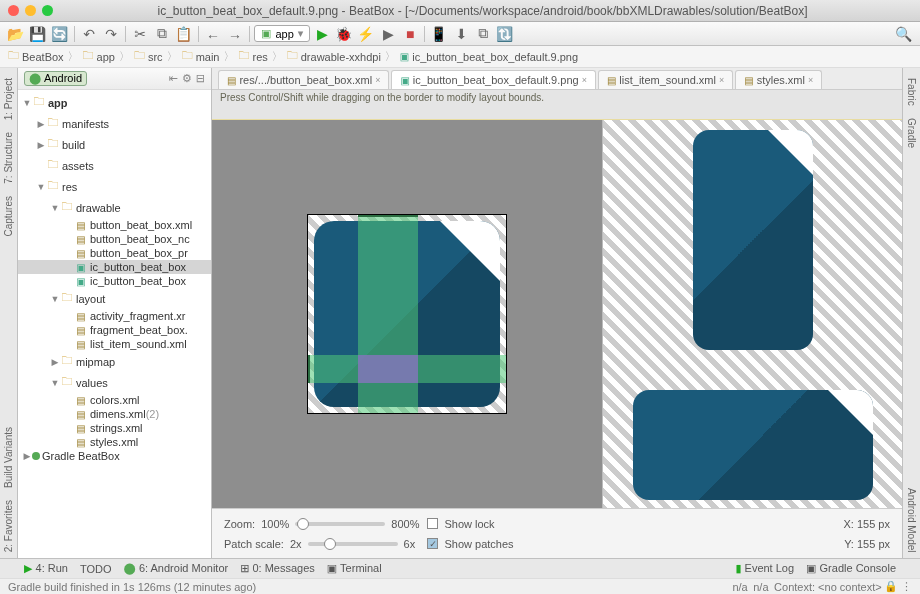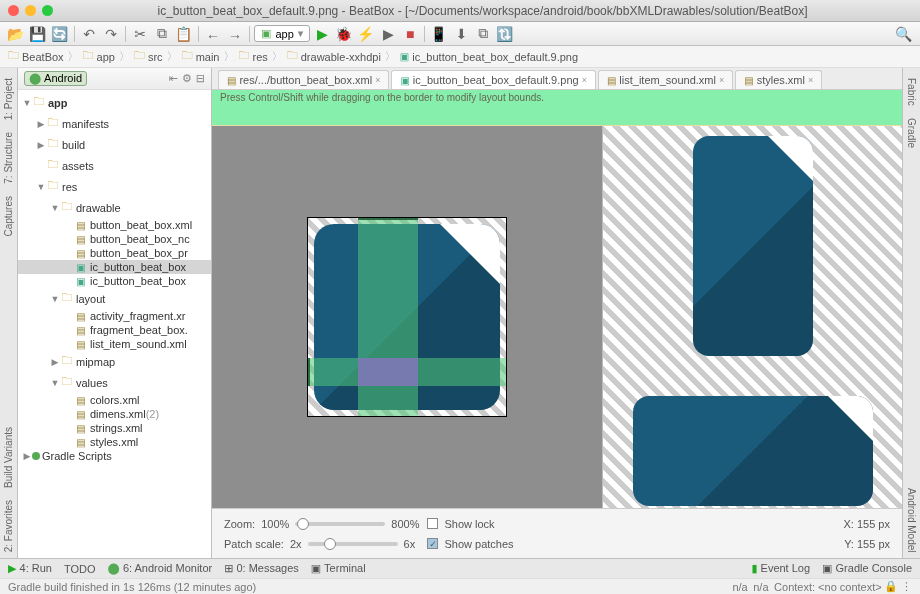--- a/index.html
+++ b/index.html
@@ -30,21 +30,21 @@
 .node.sel { background: #d5d5d5; }
 .arrow { width: 10px; text-align: center; color: #888; font-size: 9px; }
 .node-ic { width: 14px; text-align: center; }
 .node-lbl { padding-left: 2px; color: #333; }
 .dim { color: #999; }
 .editor { flex: 1; display: flex; flex-direction: column; background: #fff; }
 .tabs { height: 22px; background: #ececec; border-bottom: 1px solid #ccc; display: flex; align-items: flex-end; padding-left: 6px; }
 .tab { padding: 3px 8px; font-size: 10px; background: #f7f7f7; border: 1px solid #ccc; border-bottom: none; margin-right: 2px; border-radius: 3px 3px 0 0; display: flex; align-items: center; gap: 3px; color: #555; cursor: pointer; }
 .tab.active { background: #fff; font-weight: 500; }
 .tab .x { color: #999; font-size: 9px; }
-.hint { height: 36px; background: #86efac; border-bottom: 1px solid #e8dca0; font-size: 10px; color: #665; padding: 2px 8px; }
+.hint { height: 30px; background: #e5e5e5; border-bottom: 1px solid #e8dca0; font-size: 10px; color: #665; padding: 2px 8px; }
 .canvas { flex: 1; display: flex; background: #fff; }
 .ed-left { flex: 1; background: #8e8e8e; display: flex; align-items: center; justify-content: center; position: relative; }
 .ed-right { width: 300px; background-image: linear-gradient(45deg,#fff 25%,#ccc 25%,#ccc 50%,#fff 50%,#fff 75%,#ccc 75%); background-size: 16px 16px; display: flex; flex-direction: column; align-items: center; justify-content: flex-start; gap: 40px; padding-top: 10px; border-left: 1px solid #bbb; }
 .ninepatch { width: 200px; height: 200px; border: 1px solid #000; position: relative; background-image: linear-gradient(45deg,#fff 25%,#ccc 25%,#ccc 50%,#fff 50%,#fff 75%,#ccc 75%); background-size: 16px 16px; }
 .np-inner { position: absolute; inset: 6px; background: #1a5a7a; border-radius: 20px; overflow: hidden; }
 .np-inner .diag { position: absolute; top: 0; right: 0; width: 0; height: 0; border-left: 60px solid transparent; border-top: 60px solid #fff; }
 .np-inner .shade { position: absolute; top: 0; right: 0; width: 100%; height: 100%; background: linear-gradient(135deg, transparent 50%, rgba(0,0,0,0.2) 50%); }
 .np-vband { position: absolute; top: 0; bottom: 0; left: 50px; width: 60px; background: rgba(80,200,120,0.55); }
 .np-hband { position: absolute; left: 0; right: 0; top: 140px; height: 28px; background: rgba(80,200,120,0.55); }
 .np-cross { position: absolute; left: 50px; width: 60px; top: 140px; height: 28px; background: rgba(140,100,200,0.7); }
@@ -55,21 +55,21 @@
 .controls { height: 50px; background: #f4f4f4; border-top: 1px solid #ccc; display: flex; align-items: center; padding: 0 12px; font-size: 10px; color: #555; gap: 8px; }
 .ctrl-col { display: flex; flex-direction: column; gap: 8px; }
 .ctrl-row { display: flex; align-items: center; gap: 6px; }
 .slider { width: 90px; height: 4px; background: #ccc; border-radius: 2px; position: relative; }
 .slider .knob { position: absolute; top: -4px; width: 12px; height: 12px; background: #fff; border: 1px solid #888; border-radius: 50%; }
 .chk { width: 11px; height: 11px; border: 1px solid #888; display: inline-flex; align-items: center; justify-content: center; font-size: 9px; background: #fff; }
 .chk.on { background: #a4c8e0; }
 .edtabs { height: 22px; background: #ececec; border-top: 1px solid #ccc; display: flex; padding-left: 6px; }
 .edtab { padding: 3px 10px; font-size: 10px; border: 1px solid #ccc; background: #fff; border-bottom: none; margin-top: 2px; border-radius: 3px 3px 0 0; cursor: pointer; }
 .edtab.dim { background: #f0f0f0; color: #888; }
-.bottombar { height: 20px; background: #e8e8e8; border-top: 1px solid #c0c0c0; display: flex; align-items: center; padding: 0 8px; font-size: 10px; color: #555; gap: 12px; }
+.bottombar { height: 20px; background: #e8e8e8; border-top: 1px solid #c0c0c0; display: flex; align-items: center; padding: 0 24px; font-size: 10px; color: #555; gap: 12px; }
 .bottombar .sp { flex: 1; }
 .status { height: 16px; background: #f0f0f0; border-top: 1px solid #ddd; display: flex; align-items: center; padding: 0 8px; font-size: 10px; color: #777; }
 .status .sp { flex: 1; }
 .xml-ic { color: #9b8030; font-size: 10px; }
 .png-ic { color: #4a8; font-size: 10px; }
 .greendot { width: 8px; height: 8px; background: #5a5; border-radius: 50%; display: inline-block; }
 </style>
 </head>
 <body>
 
@@ -263,21 +263,21 @@
           <span class="node-ic xml-ic">▤</span>
           <span class="node-lbl">strings.xml</span>
         </div>
       <div class="node" style="padding-left:56px">
           <span class="node-ic xml-ic">▤</span>
           <span class="node-lbl">styles.xml</span>
         </div>
       <div class="node" style="padding-left:4px">
           <span class="arrow">▶</span>
           <span class="greendot"></span>
-          <span class="node-lbl">Gradle Scripts</span>
+          <span class="node-lbl">Gradle BeatBox</span>
         </div>
     </div>
   </div>
 
   <div class="editor">
     <div class="tabs">
       <div class="tab">
           <span class="xml-ic">▤</span>
           <span>res/.../button_beat_box.xml</span>
           <span class="x">×</span>

